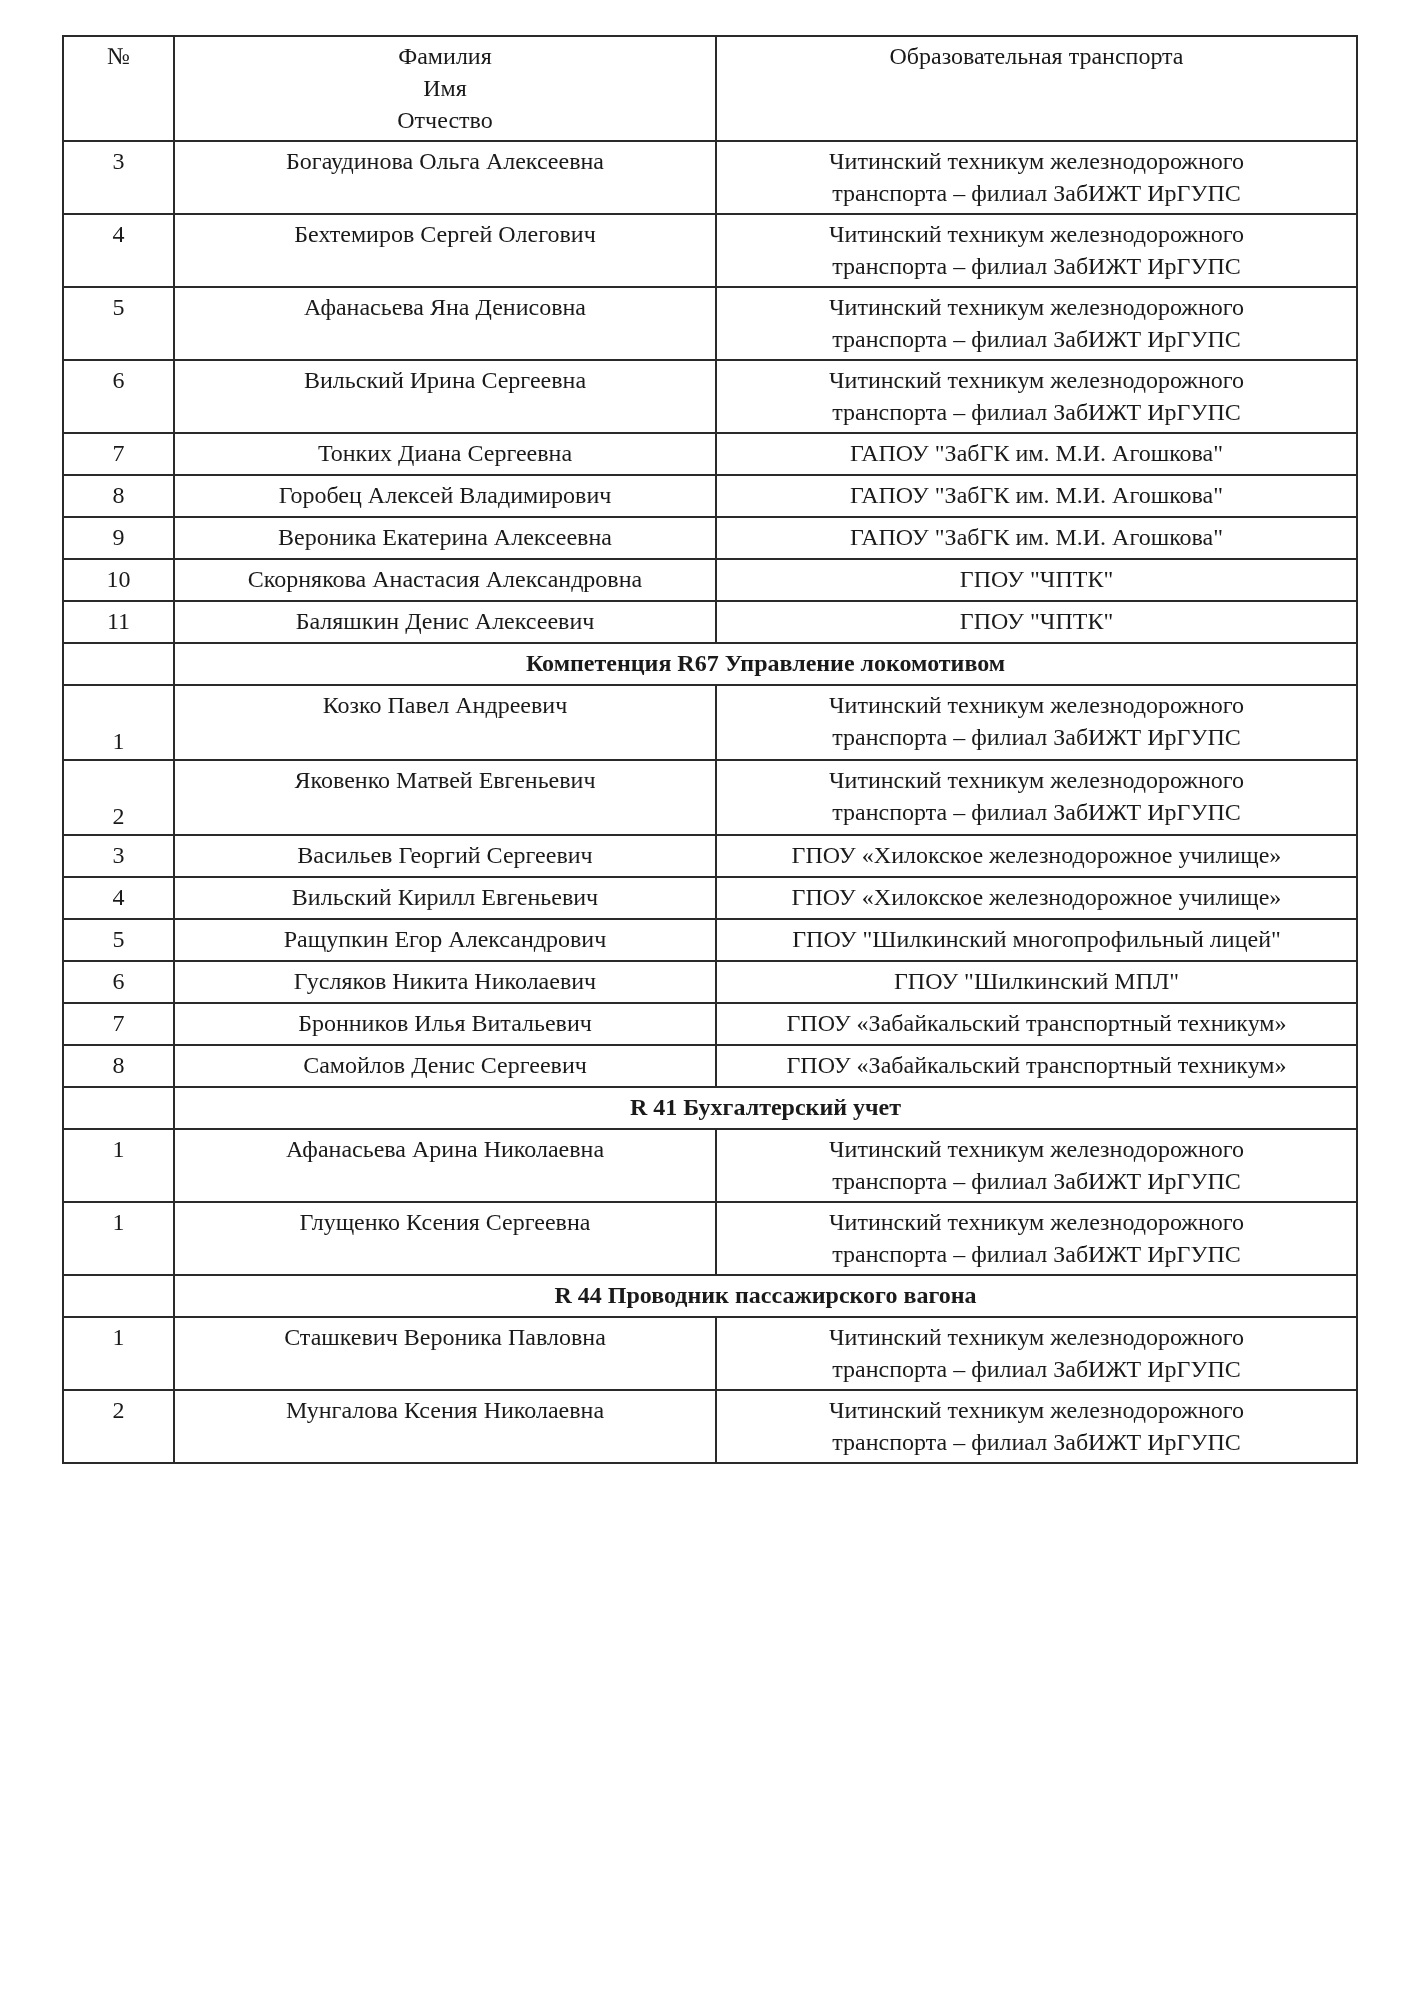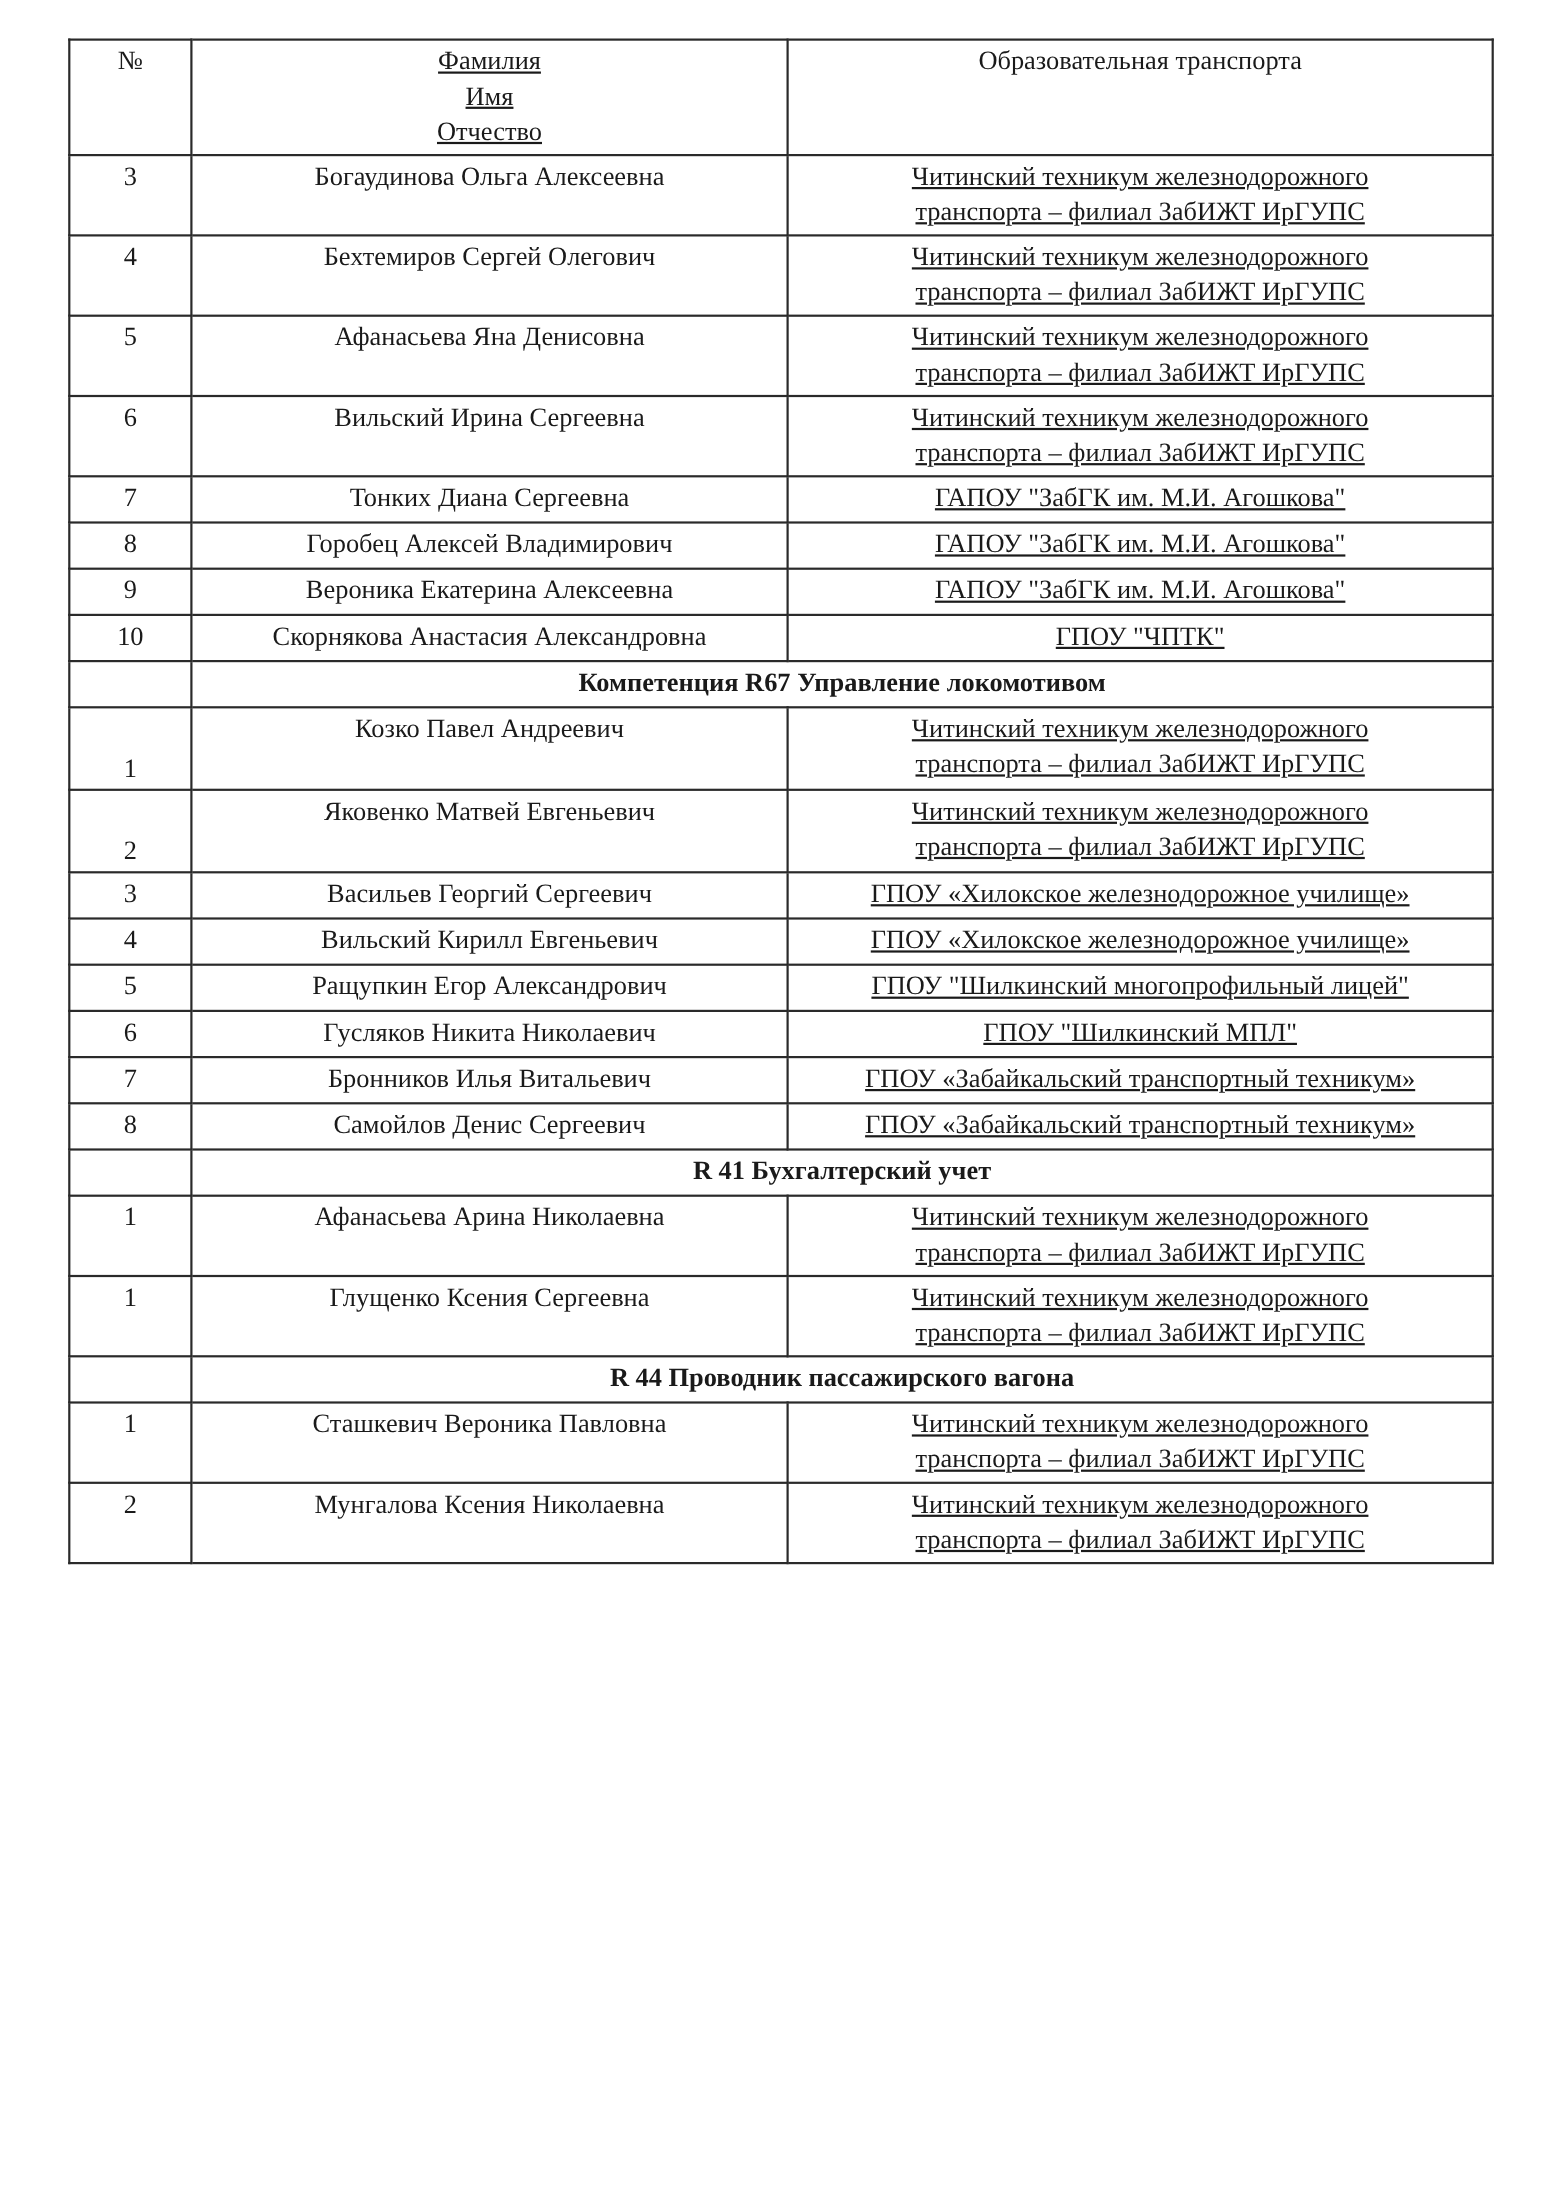--- a/index.html
+++ b/index.html
@@ -14,21 +14,21 @@
   col.c3 { width: 641px; }
   td, th {
     border: 2px solid #2a2a2a; text-align: center; vertical-align: top;
     padding: 3px 4px 0 4px; line-height: 32px; font-weight: normal;
   }
   tr.head td { height: 100px; }
   tr.two td { height: 68px; }
   tr.one td { height: 37px; }
   tr.sec td { height: 37px; font-weight: bold; margin-top: 22px; }
   td.num-bottom { vertical-align: bottom; padding-bottom: 2px; }
-  .ln { display: block; text-decoration: underline; }
+  .ln { display: block; }
 </style>
 </head>
 <body>
 
 <div class="page">
   <table>
     <colgroup>
         <col class="c1">
         <col class="c2">
         <col class="c3">
@@ -96,20 +96,27 @@
             <span class="ln">ГАПОУ "ЗабГК им. М.И. Агошкова"</span>
           </td>
         </tr>
         <tr class="one">
           <td>10</td>
           <td>Скорнякова  Анастасия Александровна</td>
           <td>
             <span class="ln">ГПОУ "ЧПТК"</span>
           </td>
         </tr>
+        <tr class="one">
+          <td>11</td>
+          <td>Баляшкин  Денис Алексеевич</td>
+          <td>
+            <span class="ln">ГПОУ "ЧПТК"</span>
+          </td>
+        </tr>
         <tr class="sec">
           <td></td>
           <td colspan="2">Компетенция R67 Управление локомотивом</td>
         </tr>
         <tr class="two">
           <td class="num-bottom">1</td>
           <td>Козко Павел Андреевич</td>
           <td>
             <span class="ln">Читинский техникум железнодорожного</span>
             <span class="ln">транспорта – филиал ЗабИЖТ ИрГУПС</span>

